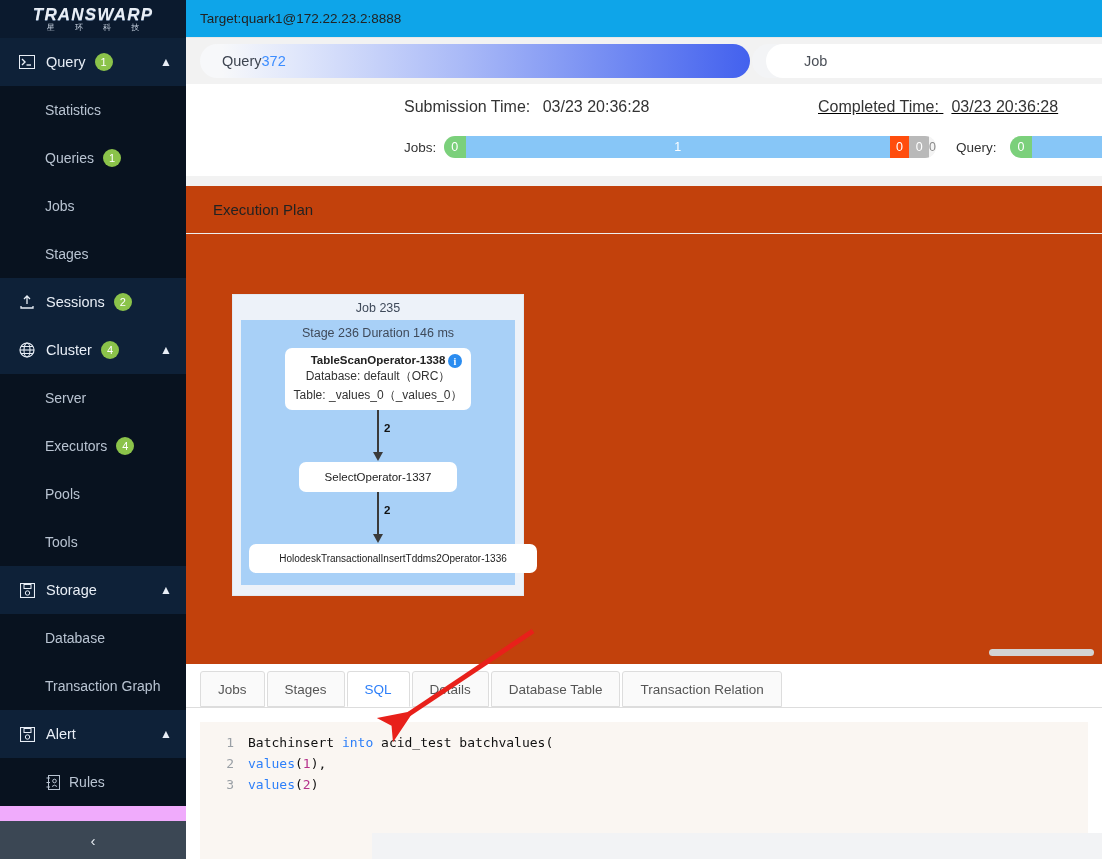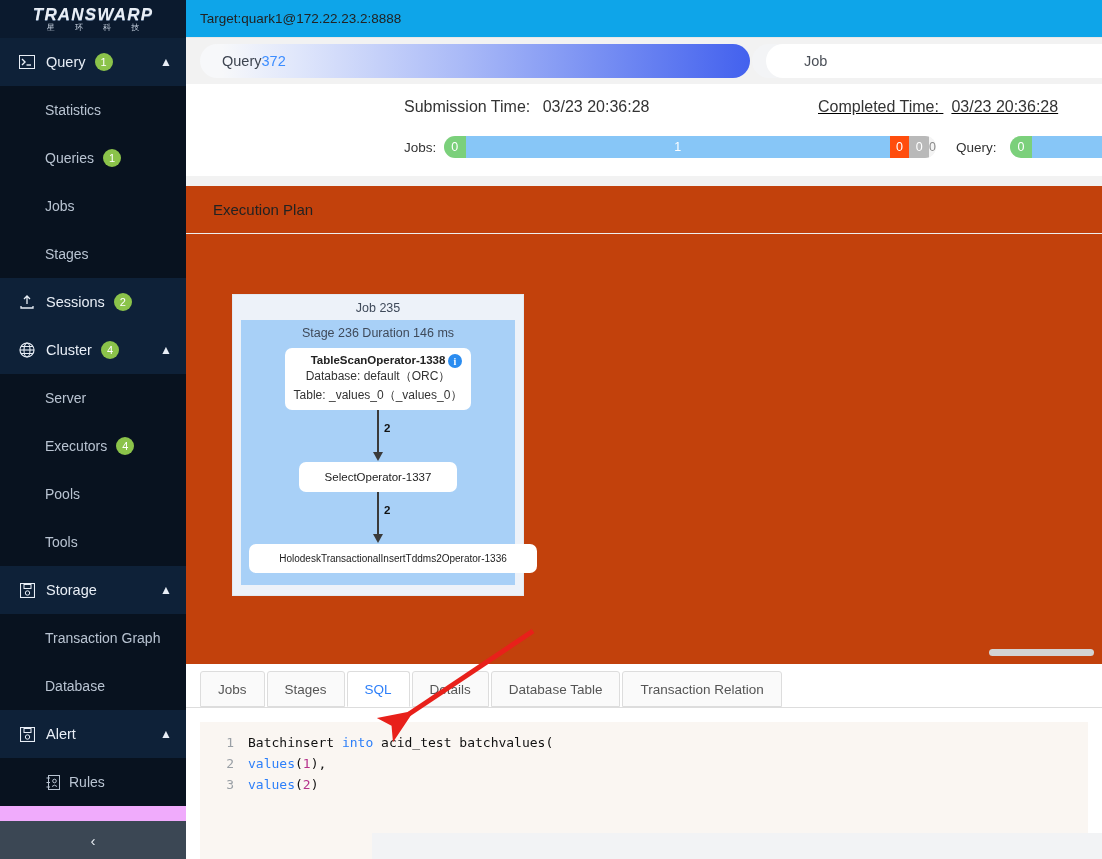--- a/index.html
+++ b/index.html
@@ -392,24 +392,24 @@
             <rect x="0.5" y="0.5" width="14" height="14" fill="none" stroke="#e8eef6" stroke-width="1.1"></rect>
             <rect x="4" y="1.5" width="7" height="4" fill="none" stroke="#e8eef6" stroke-width="1"></rect>
             <circle cx="7.5" cy="10" r="2.2" fill="none" stroke="#e8eef6" stroke-width="1"></circle>
           </svg>
       </span>
       <span class="glabel">Storage</span>
       <span class="chev">▲</span>
     </div>
     <div class="nav-children">
       <div class="nav-item">
+        <span>Database</span>
+      </div>
+      <div class="nav-item">
         <span>Transaction Graph</span>
-      </div>
-      <div class="nav-item">
-        <span>Database</span>
       </div>
     </div>
 
     <div class="nav-group-head">
       <span class="gicon">
         <svg width="15" height="15" viewBox="0 0 15 15">
             <rect x="0.5" y="0.5" width="14" height="14" fill="none" stroke="#e8eef6" stroke-width="1.1"></rect>
             <rect x="4" y="1.5" width="7" height="4" fill="none" stroke="#e8eef6" stroke-width="1"></rect>
             <circle cx="7.5" cy="10" r="2.2" fill="none" stroke="#e8eef6" stroke-width="1"></circle>
           </svg>

